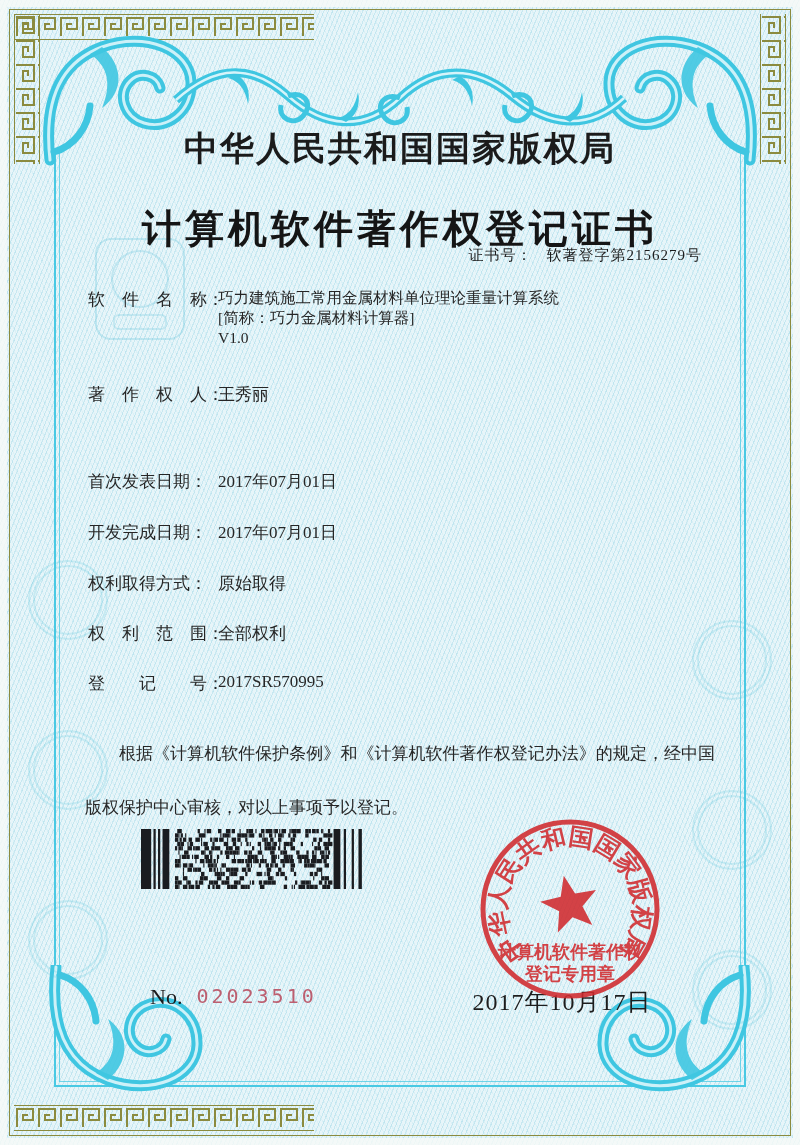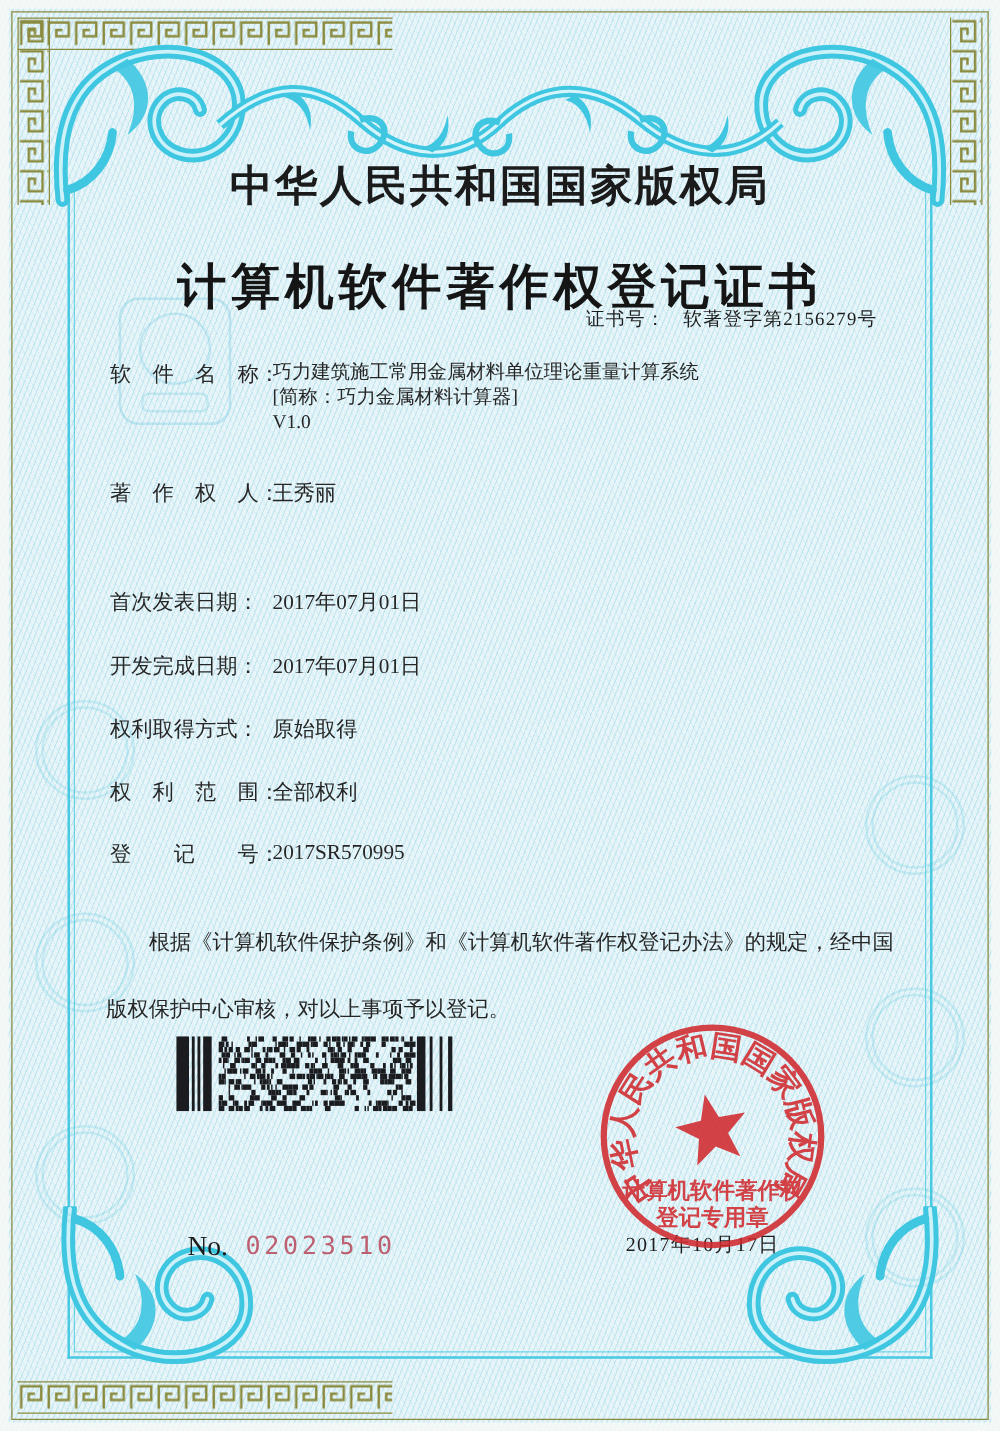--- a/index.html
+++ b/index.html
@@ -41,21 +41,21 @@
 
   .field-label{position:absolute;left:88px;font-size:17px;color:#262626;white-space:pre;}
   .field-value{position:absolute;left:218px;font-size:17px;color:#262626;}
   .swname{font-size:15.5px;line-height:20px;}
   .para{position:absolute;left:85px;right:85px;top:727px;font-size:17px;line-height:54px;
     text-indent:2em;color:#262626;text-align:justify;}
 
   .barcode{position:absolute;left:141px;top:829px;width:222px;height:60px;}
   .serial{position:absolute;left:122px;top:984px;font-size:22px;color:#1c1c1c;margin-left:28px;}
   .serial .num{font-family:"DejaVu Sans Mono",monospace;font-size:20px;letter-spacing:3px;color:#bc5f70;vertical-align:1px;padding-left:14px;}
-  .issue-date{position:absolute;left:442px;top:986px;width:240px;text-align:center;font-size:16px;color:#1d1d1d;letter-spacing:1px;}
+  .issue-date{position:absolute;left:442px;top:986px;width:240px;text-align:center;font-size:24px;color:#1d1d1d;letter-spacing:1px;}
   .seal{position:absolute;left:452px;top:812px;width:235px;height:205px;opacity:.88;}
 </style>
 </head>
 <body>
 
 <svg width="0" height="0" style="position:absolute" aria-hidden="true">
   <defs>
     <pattern id="meanderH" width="22" height="24" patternUnits="userSpaceOnUse">
       <path d="M3,21 V3 H19 V14 H9 V9 H14" fill="none" stroke="#8b8b3f" stroke-width="2"></path>
     </pattern>

